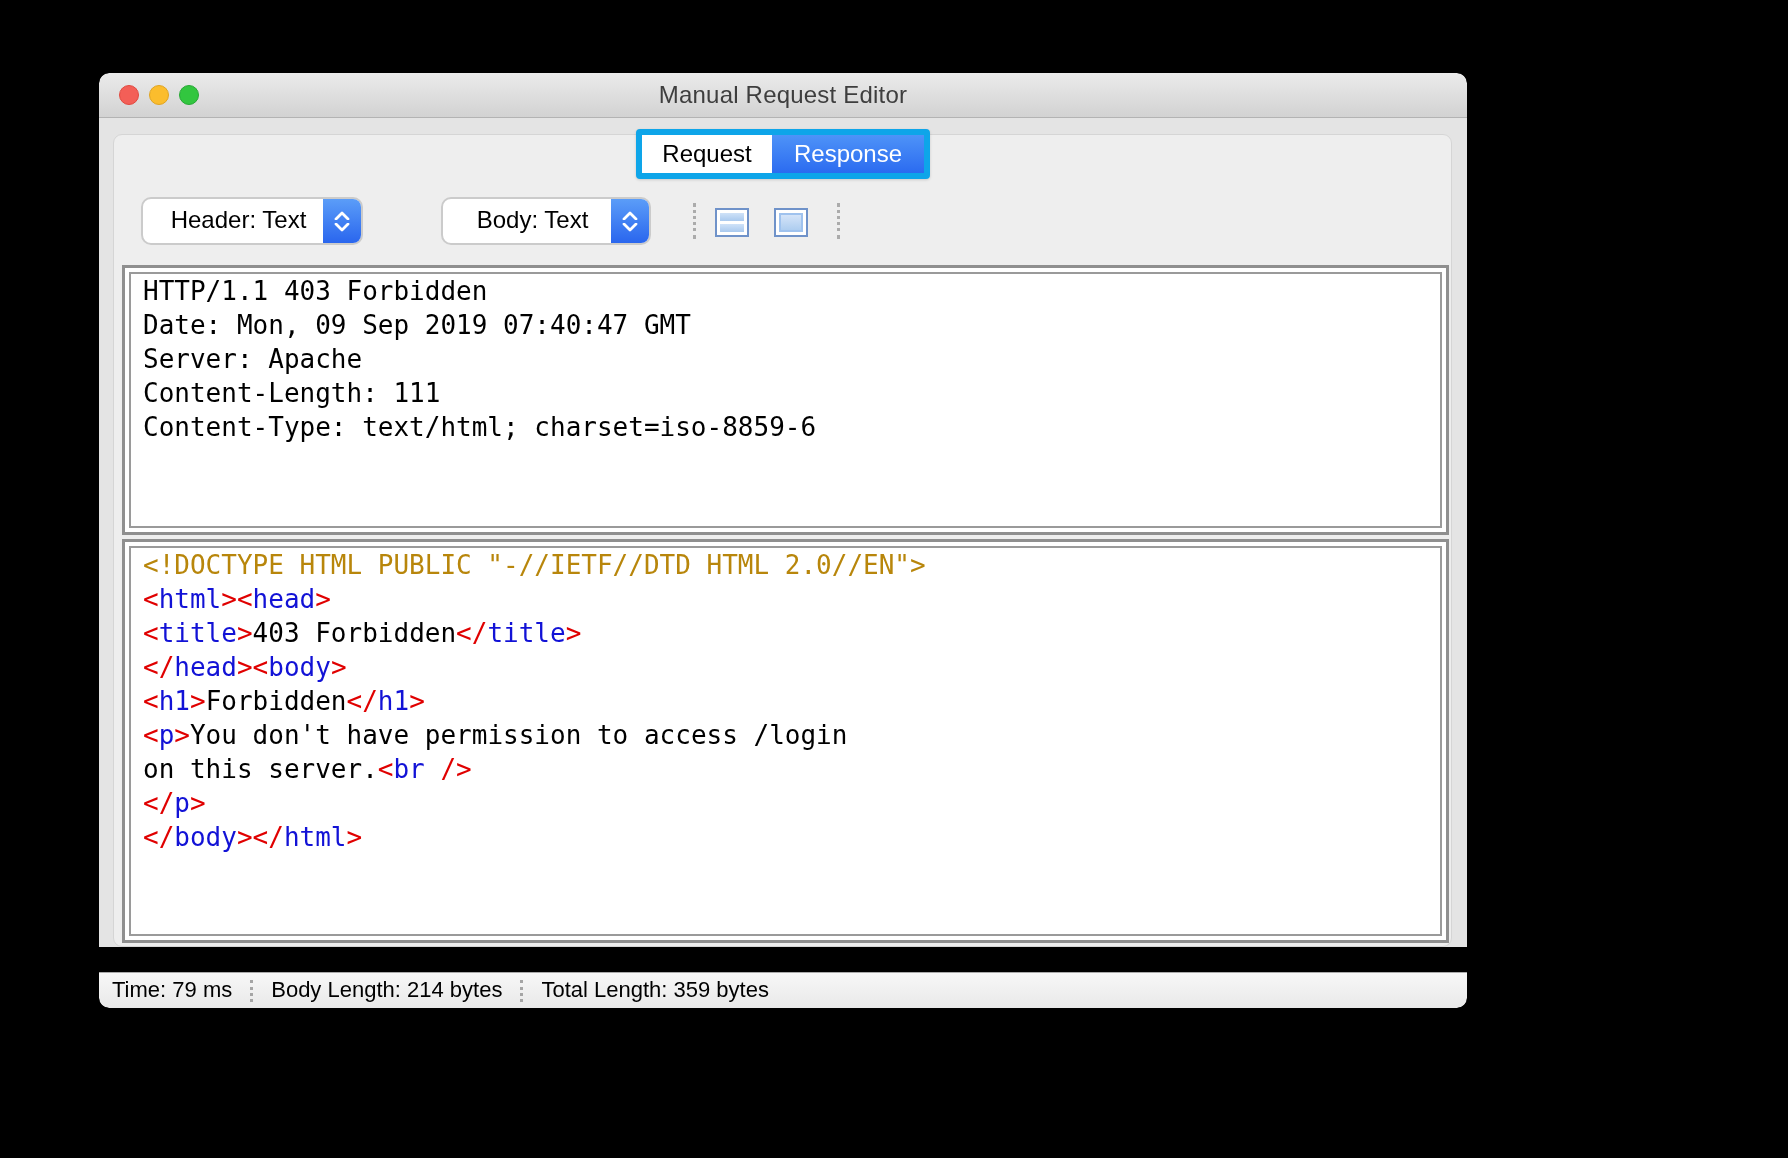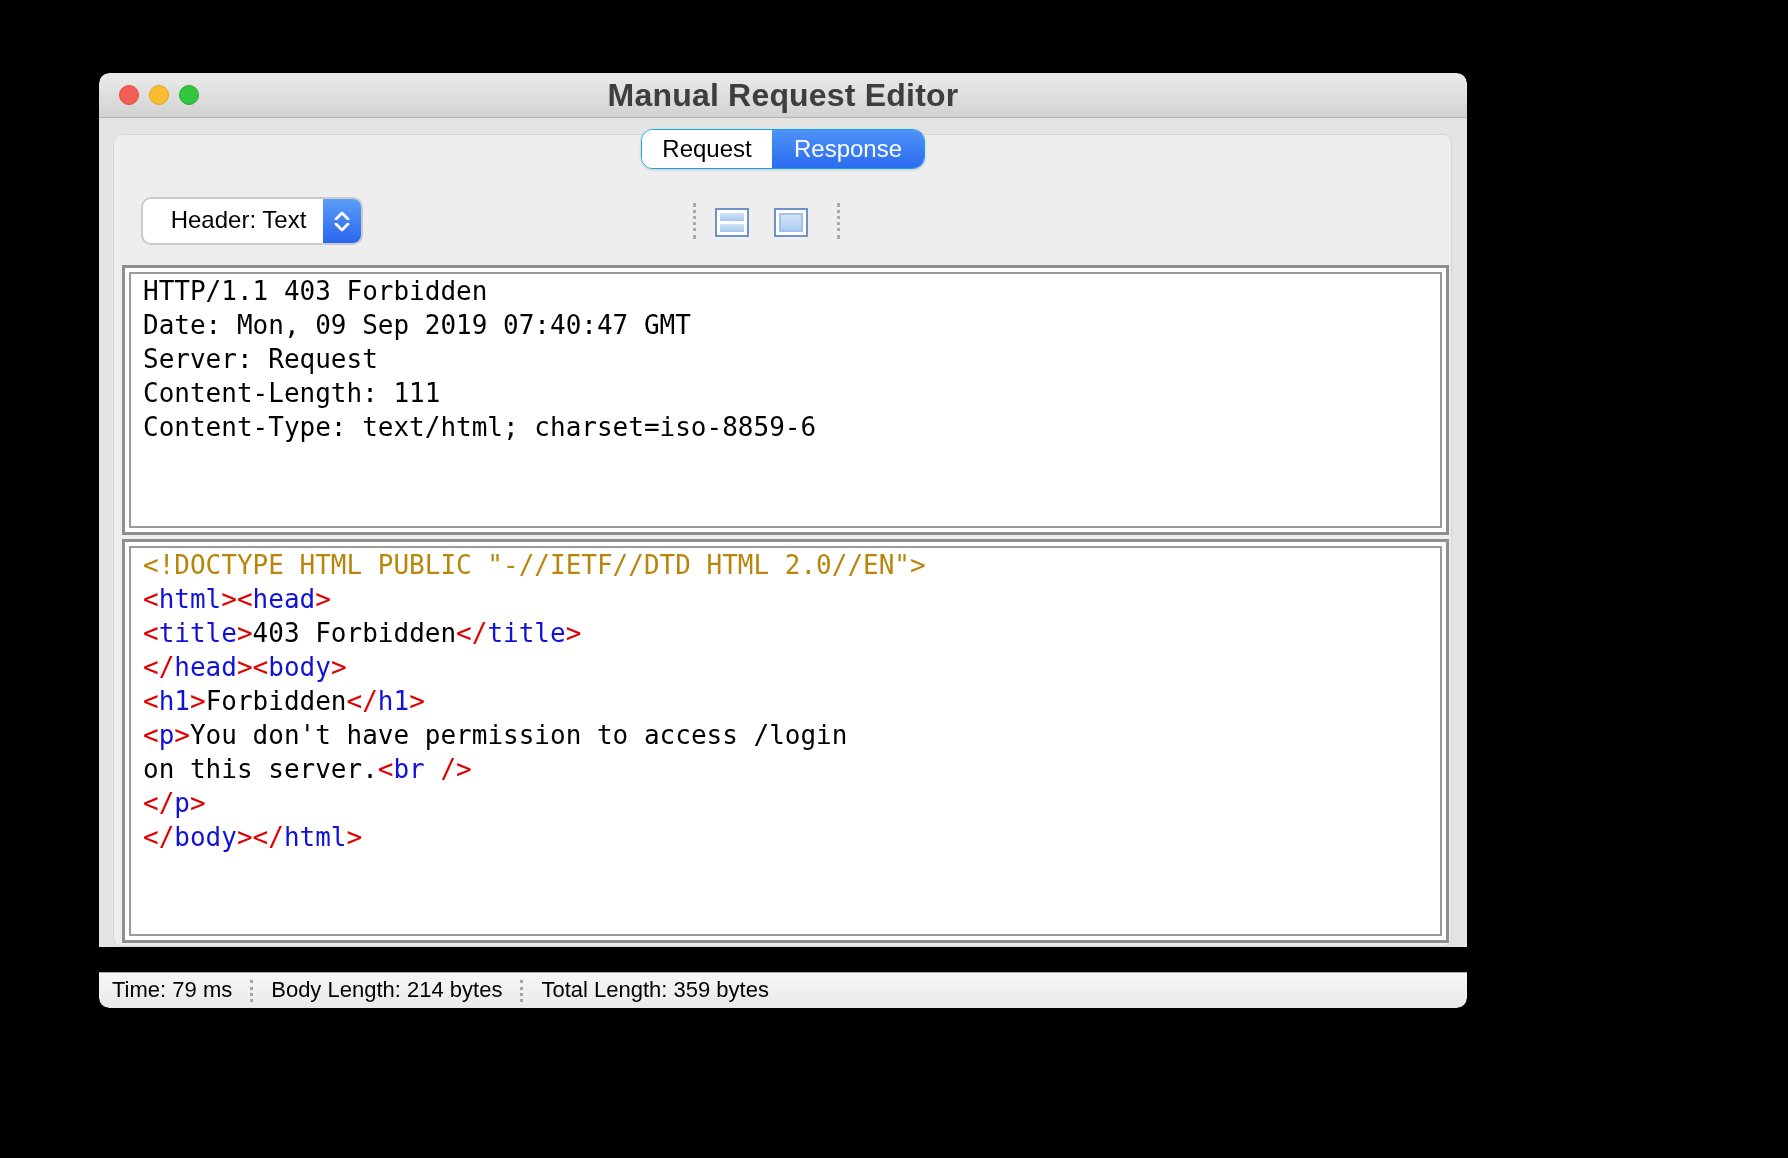--- a/index.html
+++ b/index.html
@@ -21,29 +21,29 @@
     background:linear-gradient(#ebebeb,#d2d2d2);
     border-bottom:1px solid #b3b3b3; box-sizing:border-box;
     display:flex; align-items:center; justify-content:center;
     border-radius:10px 10px 0 0;
   }
   .traffic { position:absolute; left:20px; top:50%; transform:translateY(-50%); display:flex; gap:10px; }
   .light { width:20px; height:20px; border-radius:50%; box-sizing:border-box; }
   .light.red    { background:#f35f57; border:1px solid #e1493f; }
   .light.yellow { background:#fbbd2d; border:1px solid #e0a421; }
   .light.green  { background:#32c63f; border:1px solid #27a835; }
-  .win-title { font-size:32px; color:#3e3e3e; font-weight:700; letter-spacing:0.2px; }
+  .win-title { font-size:24px; color:#3e3e3e; font-weight:400; letter-spacing:0.2px; }
 
   
   .content { flex:1 1 auto; background:#e4e4e4; position:relative; }
 
   .tabset {
     position:absolute; top:11px; left:50%; transform:translateX(-50%);
-    height:38px; display:flex; border-radius:12px; overflow:hidden;
-    border:1px solid #0ea5e9; background:#fff; z-index:6;
+    height:38px; display:flex; border-radius:4px; overflow:hidden;
+    border:6px solid #0ea5e9; background:#fff; z-index:6;
     box-shadow:0 1px 3px rgba(0,0,0,0.15);
   }
   .seg { display:flex; align-items:center; justify-content:center; font-size:24px; font-weight:500; }
   .seg-request  { width:130px; background:#fff; color:#000; }
   .seg-response { width:152px; background:linear-gradient(#4e93f8,#2b6bf0); color:#fff; }
 
   .panel {
     position:absolute; left:14px; right:15px; top:16px; bottom:0;
     background:#eee; border:1px solid #d5d5d5; border-radius:9px;
     box-sizing:border-box;
@@ -136,40 +136,51 @@
           <div class="dd-stepper">
             <svg width="16" height="9" viewBox="0 0 16 9">
                 <path d="M2 8 L8 2 L14 8" stroke="#fff" stroke-width="2.8" fill="none" stroke-linecap="round" stroke-linejoin="round"></path>
               </svg>
             <svg width="16" height="9" viewBox="0 0 16 9">
                 <path d="M2 1 L8 7 L14 1" stroke="#fff" stroke-width="2.8" fill="none" stroke-linecap="round" stroke-linejoin="round"></path>
               </svg>
           </div>
         </div>
 
+        <div class="dropdown dd-body">
+          <div class="dd-label">Body: Text</div>
+          <div class="dd-stepper">
+            <svg width="16" height="9" viewBox="0 0 16 9">
+                <path d="M2 8 L8 2 L14 8" stroke="#fff" stroke-width="2.8" fill="none" stroke-linecap="round" stroke-linejoin="round"></path>
+              </svg>
+            <svg width="16" height="9" viewBox="0 0 16 9">
+                <path d="M2 1 L8 7 L14 1" stroke="#fff" stroke-width="2.8" fill="none" stroke-linecap="round" stroke-linejoin="round"></path>
+              </svg>
+          </div>
+        </div>
 
         <div class="tsep tsep1"></div>
 
         <div class="iconbtn iconbtn1">
           <div class="icon-fill">
             <div class="bar"></div>
               <div class="bar"></div>
           </div>
         </div>
         <div class="iconbtn iconbtn2">
           <div class="icon-fill">
             <div class="sq"></div>
           </div>
         </div>
 
         <div class="tsep tsep2"></div>
       </div>
 
       <div class="pane pane-headers">
-        <div class="pane-inner code" id="headers-content"><div>HTTP/1.1 403 Forbidden</div><div>Date: Mon, 09 Sep 2019 07:40:47 GMT</div><div>Server: Request</div><div>Content-Length: 111</div><div>Content-Type: text/html; charset=iso-8859-6</div></div>
+        <div class="pane-inner code" id="headers-content"><div>HTTP/1.1 403 Forbidden</div><div>Date: Mon, 09 Sep 2019 07:40:47 GMT</div><div>Server: Apache</div><div>Content-Length: 111</div><div>Content-Type: text/html; charset=iso-8859-6</div></div>
       </div>
 
       <div class="pane pane-body">
         <div class="pane-inner code" id="body-content"><div><span style="color: rgb(184, 134, 11);">&lt;!DOCTYPE HTML PUBLIC "-//IETF//DTD HTML 2.0//EN"&gt;</span></div><div><span style="color: rgb(224, 0, 0);">&lt;</span><span style="color: rgb(18, 18, 214);">html</span><span style="color: rgb(224, 0, 0);">&gt;&lt;</span><span style="color: rgb(18, 18, 214);">head</span><span style="color: rgb(224, 0, 0);">&gt;</span></div><div><span style="color: rgb(224, 0, 0);">&lt;</span><span style="color: rgb(18, 18, 214);">title</span><span style="color: rgb(224, 0, 0);">&gt;</span><span style="color: rgb(0, 0, 0);">403 Forbidden</span><span style="color: rgb(224, 0, 0);">&lt;/</span><span style="color: rgb(18, 18, 214);">title</span><span style="color: rgb(224, 0, 0);">&gt;</span></div><div><span style="color: rgb(224, 0, 0);">&lt;/</span><span style="color: rgb(18, 18, 214);">head</span><span style="color: rgb(224, 0, 0);">&gt;&lt;</span><span style="color: rgb(18, 18, 214);">body</span><span style="color: rgb(224, 0, 0);">&gt;</span></div><div><span style="color: rgb(224, 0, 0);">&lt;</span><span style="color: rgb(18, 18, 214);">h1</span><span style="color: rgb(224, 0, 0);">&gt;</span><span style="color: rgb(0, 0, 0);">Forbidden</span><span style="color: rgb(224, 0, 0);">&lt;/</span><span style="color: rgb(18, 18, 214);">h1</span><span style="color: rgb(224, 0, 0);">&gt;</span></div><div><span style="color: rgb(224, 0, 0);">&lt;</span><span style="color: rgb(18, 18, 214);">p</span><span style="color: rgb(224, 0, 0);">&gt;</span><span style="color: rgb(0, 0, 0);">You don't have permission to access /login</span></div><div><span style="color: rgb(0, 0, 0);">on this server.</span><span style="color: rgb(224, 0, 0);">&lt;</span><span style="color: rgb(18, 18, 214);">br</span><span style="color: rgb(0, 0, 0);"> </span><span style="color: rgb(224, 0, 0);">/&gt;</span></div><div><span style="color: rgb(224, 0, 0);">&lt;/</span><span style="color: rgb(18, 18, 214);">p</span><span style="color: rgb(224, 0, 0);">&gt;</span></div><div><span style="color: rgb(224, 0, 0);">&lt;/</span><span style="color: rgb(18, 18, 214);">body</span><span style="color: rgb(224, 0, 0);">&gt;&lt;/</span><span style="color: rgb(18, 18, 214);">html</span><span style="color: rgb(224, 0, 0);">&gt;</span></div></div>
       </div>
 
     </div>
   </div>
 
   <div class="winline-gap"></div>

